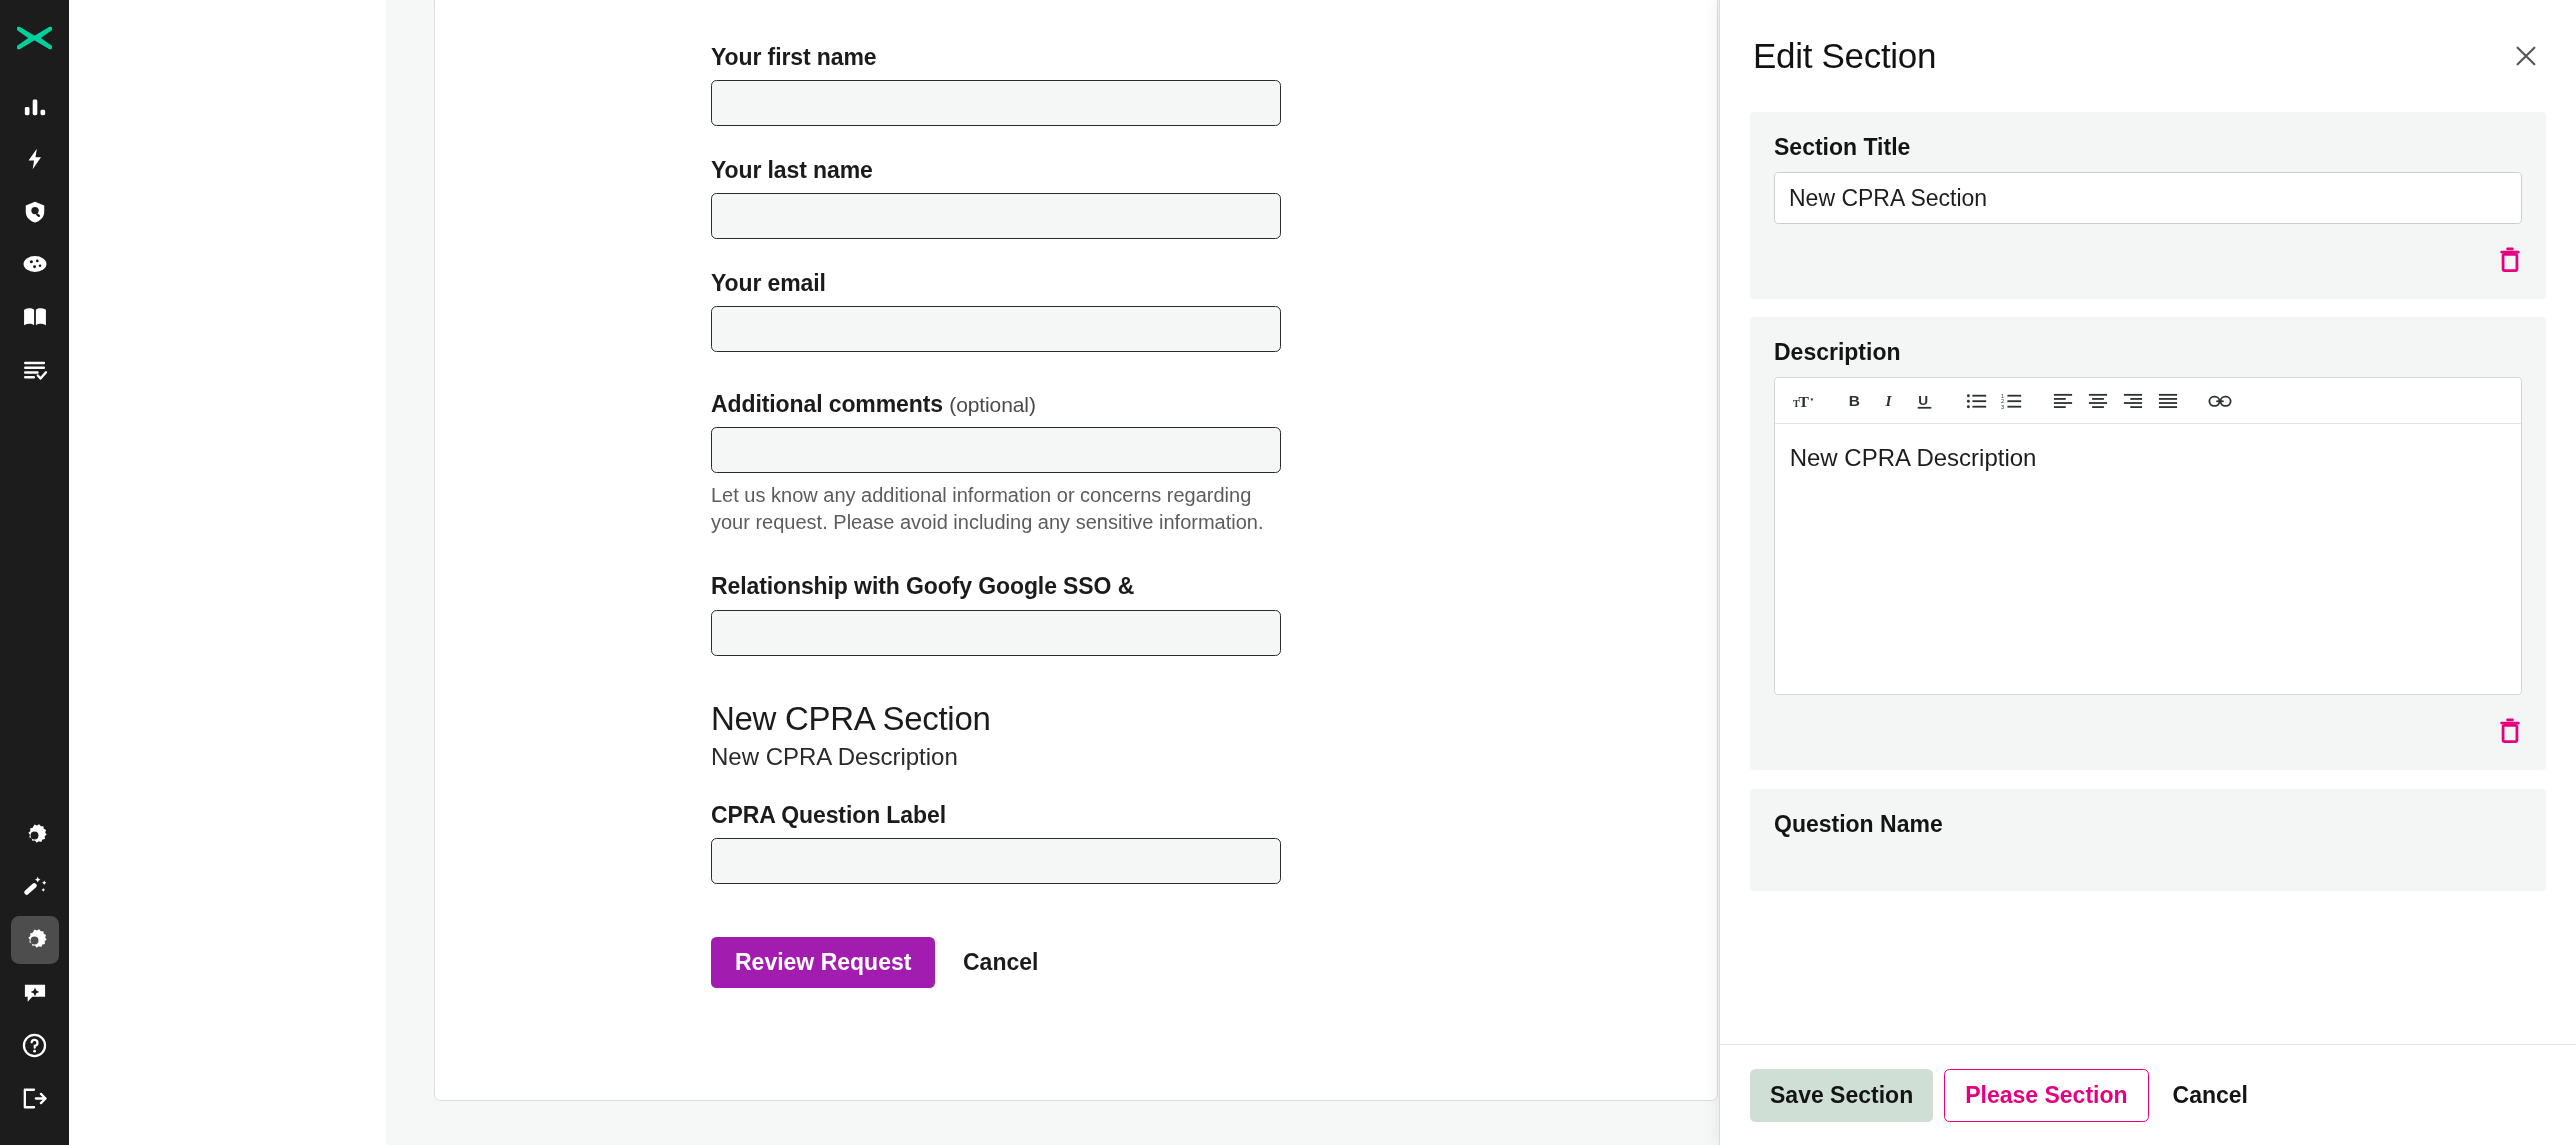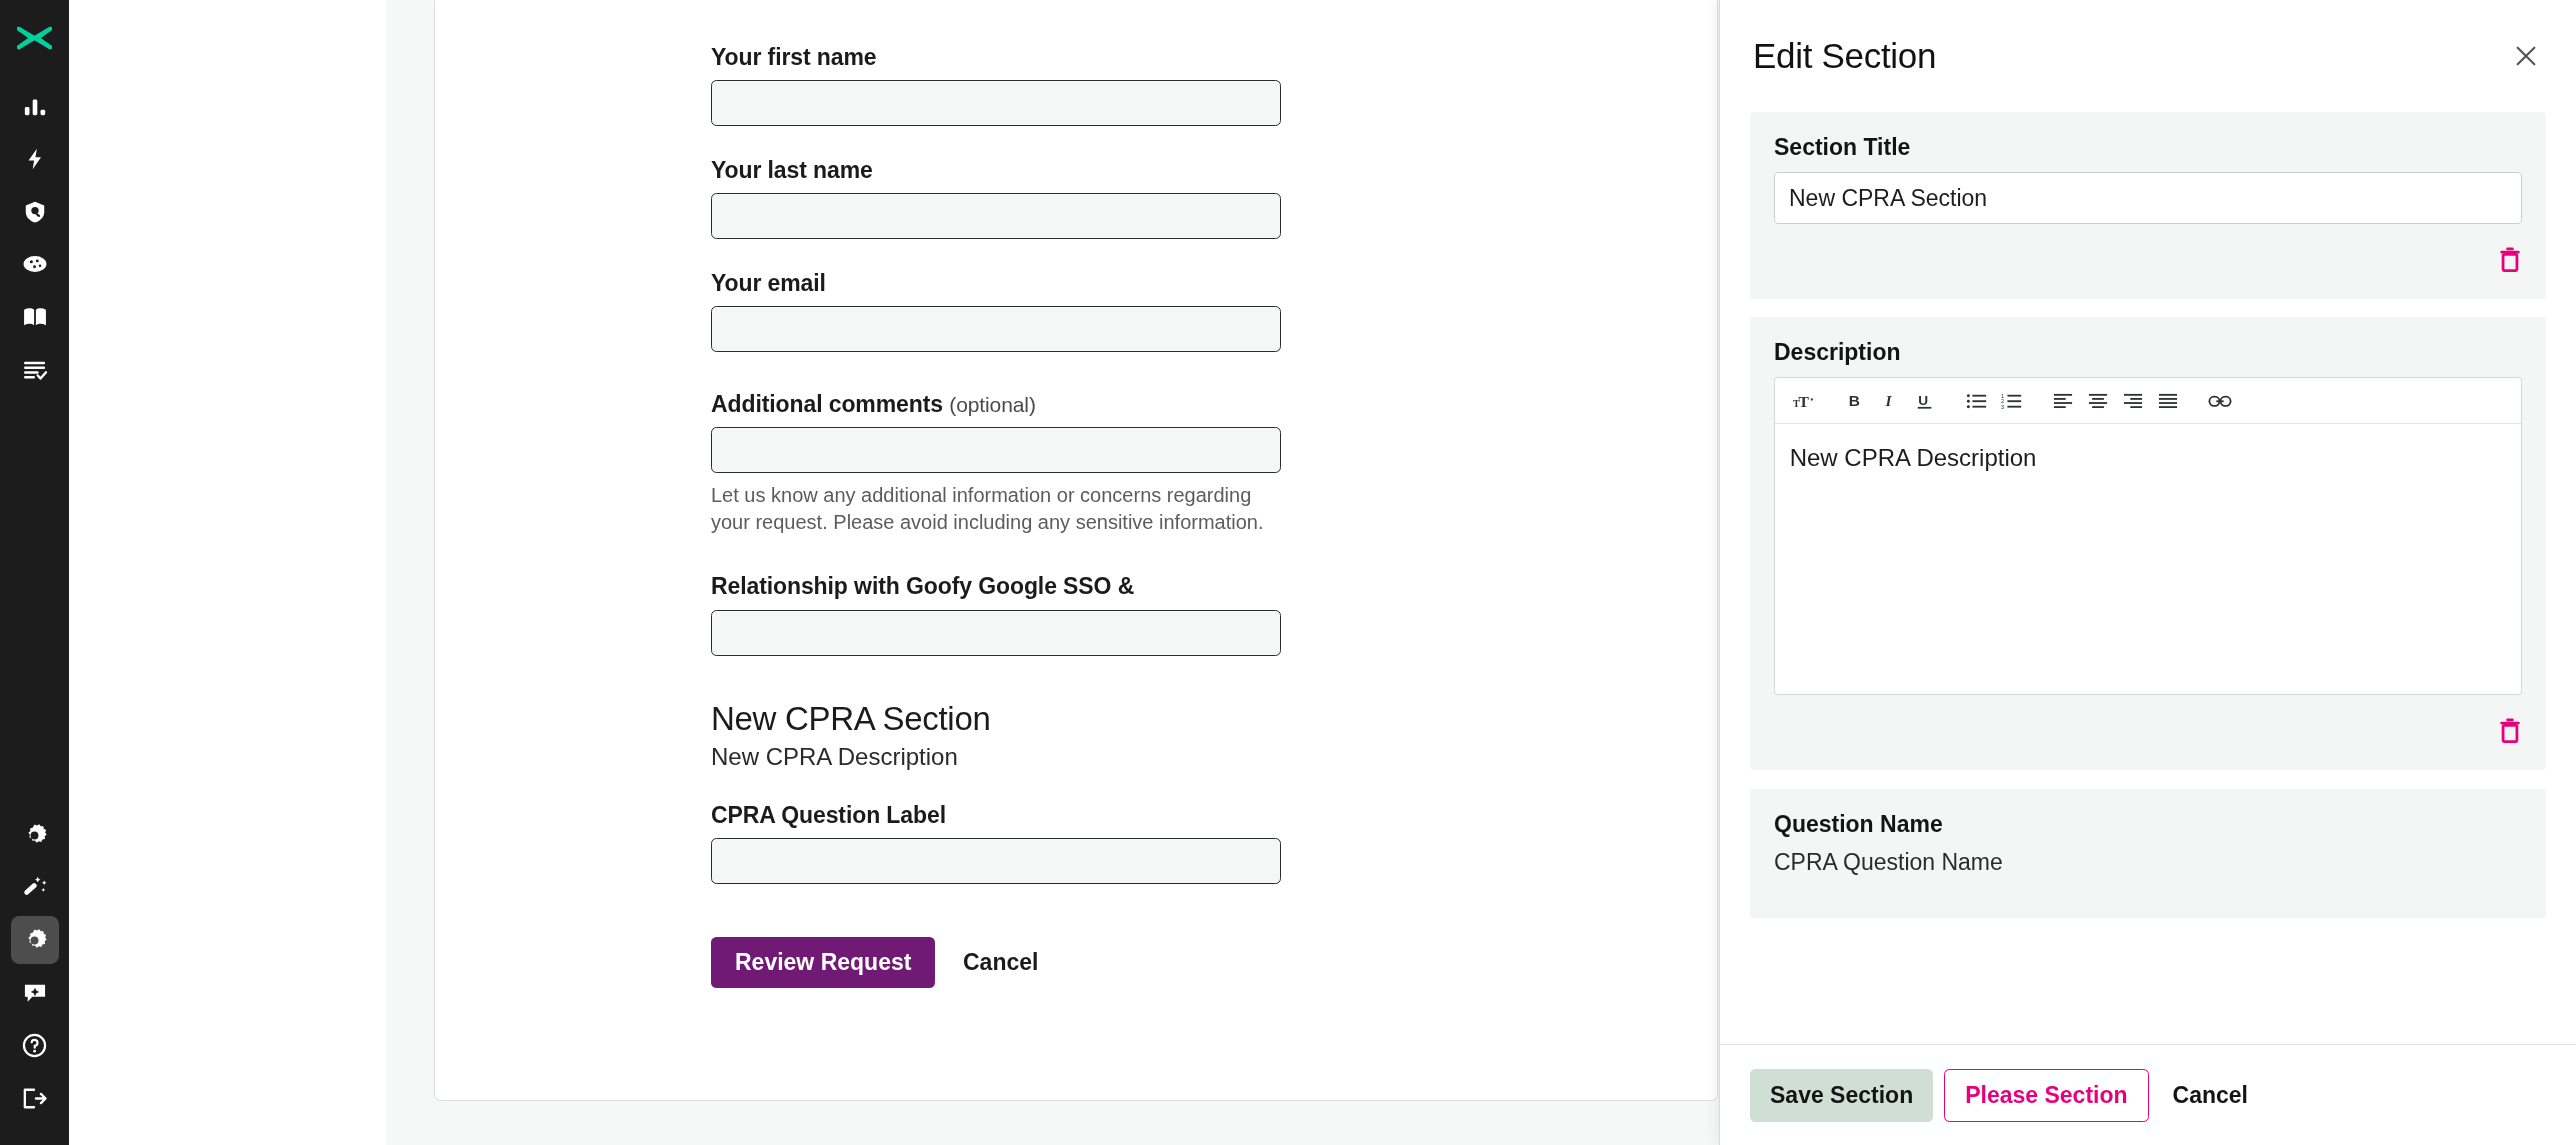--- a/index.html
+++ b/index.html
@@ -71,21 +71,21 @@
     margin-top: 9.2px; width: 570px;
   }
   .sec-head {
     font-size: 33px; font-weight: 400; color: #1b1b1b;
     letter-spacing: -0.3px; margin-top: 44px; margin-bottom: 5.5px;
   }
   .sec-sub { font-size: 24px; font-weight: 400; color: #2a2a2a; margin-bottom: 31px; }
 
   .btn-row { margin-top: 53px; display: flex; align-items: center; gap: 18.4px; }
   .btn-primary {
-    background: #701a75; color: #ffffff;
+    background: #a21caf; color: #ffffff;
     font-size: 23px; font-weight: 700;
     padding: 12px 24px; border: none; border-radius: 5.5px;
     font-family: "Liberation Sans", sans-serif; cursor: pointer;
   }
   .btn-text {
     background: transparent; border: none; color: #1b1b1b;
     font-size: 23px; font-weight: 700; cursor: pointer;
     font-family: "Liberation Sans", sans-serif; padding: 12px 9.2px;
   }
 
@@ -485,21 +485,20 @@
               <rect x="9" y="1.5" width="8" height="3" rx="1" fill="#e6007e"></rect>
               <rect x="2.5" y="5" width="21" height="3" rx="1.2" fill="#e6007e"></rect>
               <rect x="5.5" y="9" width="15" height="17.5" rx="1.6" fill="none" stroke="#e6007e" stroke-width="3"></rect>
             </svg>
           </span>
         </div>
       </div>
 
       <div class="p-card" style="padding-bottom:42px;">
         <div class="p-label">Question Name</div>
-        <div class="p-static">CPRA Question Name</div>
       </div>
 
     </div>
 
     <div id="panel-foot">
       <button class="foot-save">Save Section</button>
       <button class="foot-delete">Please Section</button>
       <button class="foot-cancel">Cancel</button>
     </div>
 

